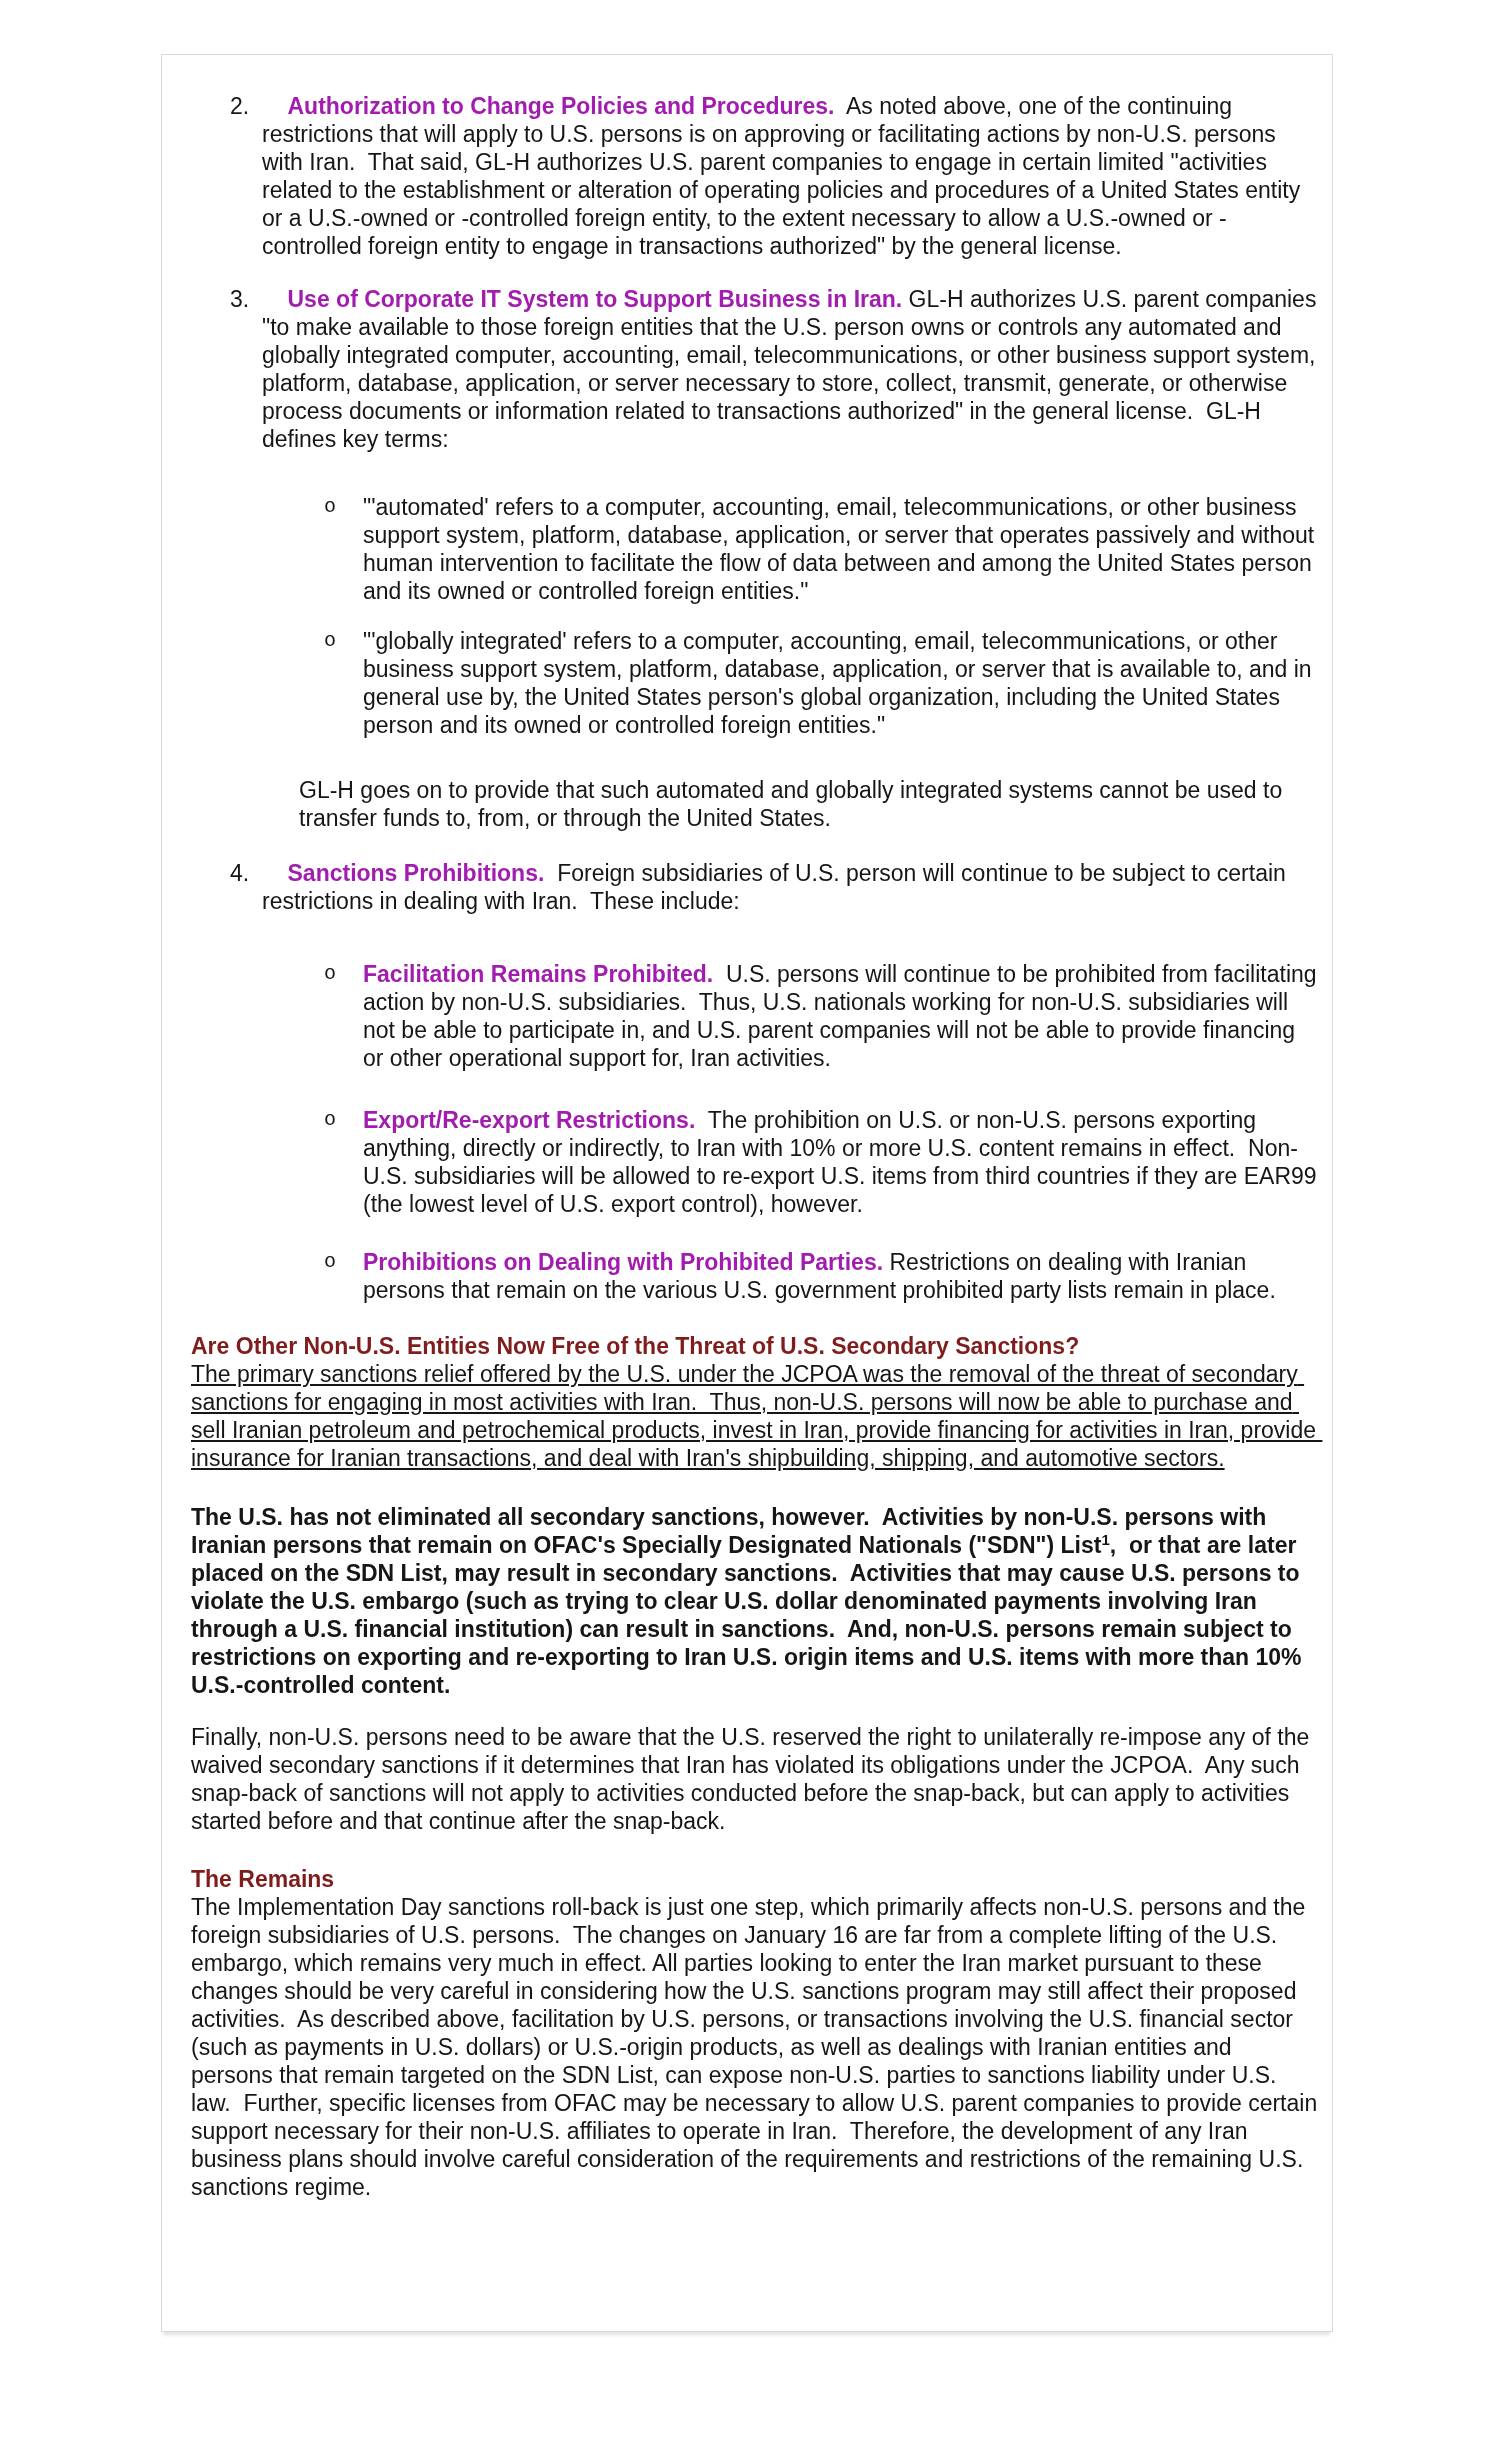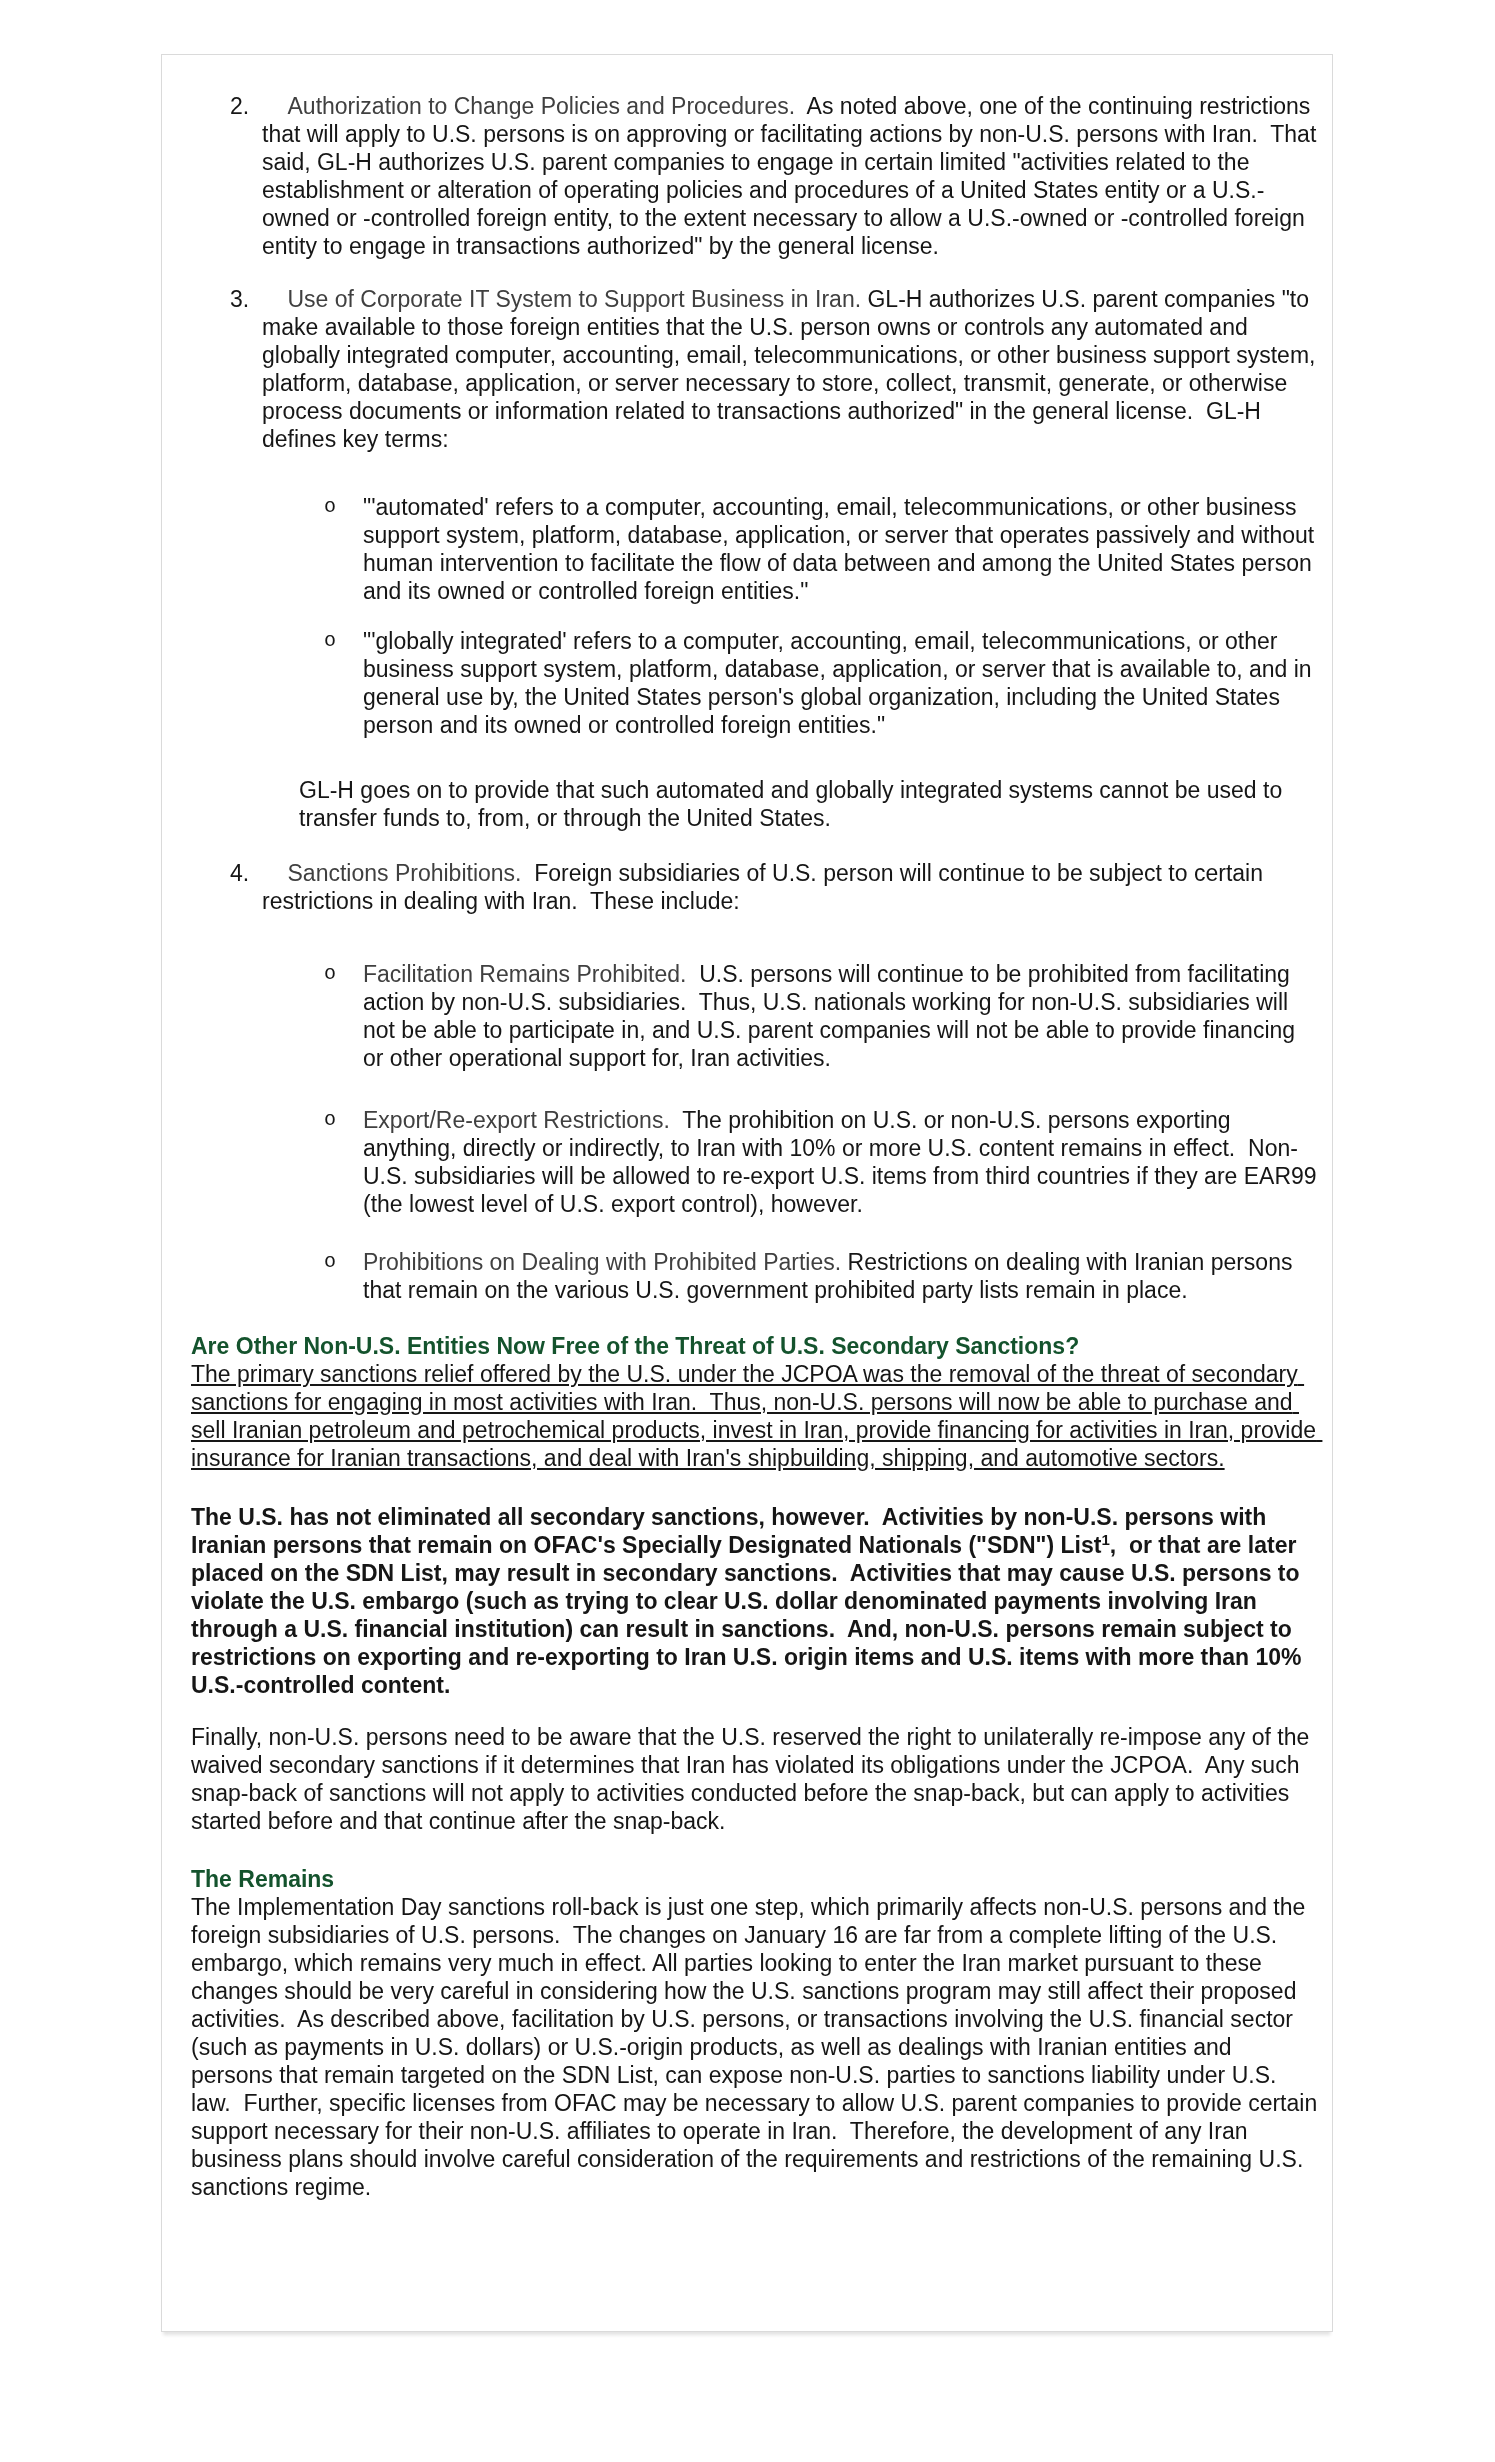--- a/index.html
+++ b/index.html
@@ -54,25 +54,25 @@
     top: 0.9px;
     font-family: "Liberation Mono", monospace;
     font-size: 20px;
     line-height: 28px;
     color: #161616;
   }
   .cont-para {
     margin-left: 108px;   
   }
   .lead {
-    color: #404040;
-    font-weight: normal;
+    color: #a21caf;
+    font-weight: bold;
   }
   .section-heading {
-    color: #14532d;
+    color: #7f1d1d;
     font-weight: bold;
   }
   sup.fn {
     font-size: 15px;
     line-height: 0;
     vertical-align: 8px;
   }
   
   .mb28 { margin-bottom: 24.6px; }
   .mb46 { margin-bottom: 40px; }

